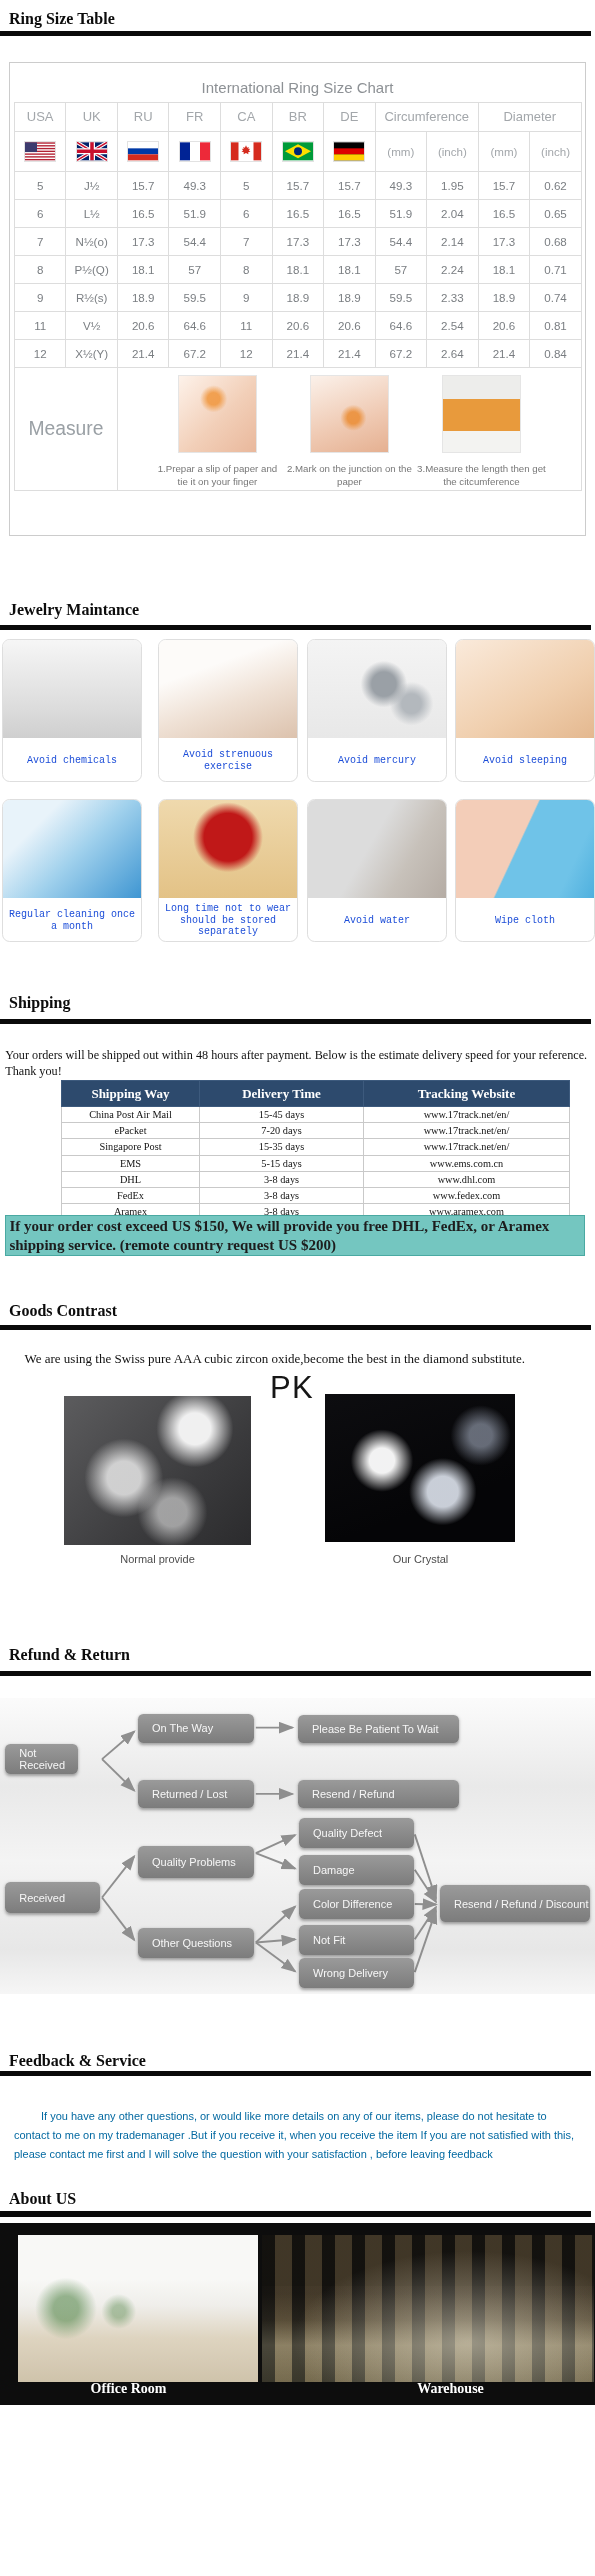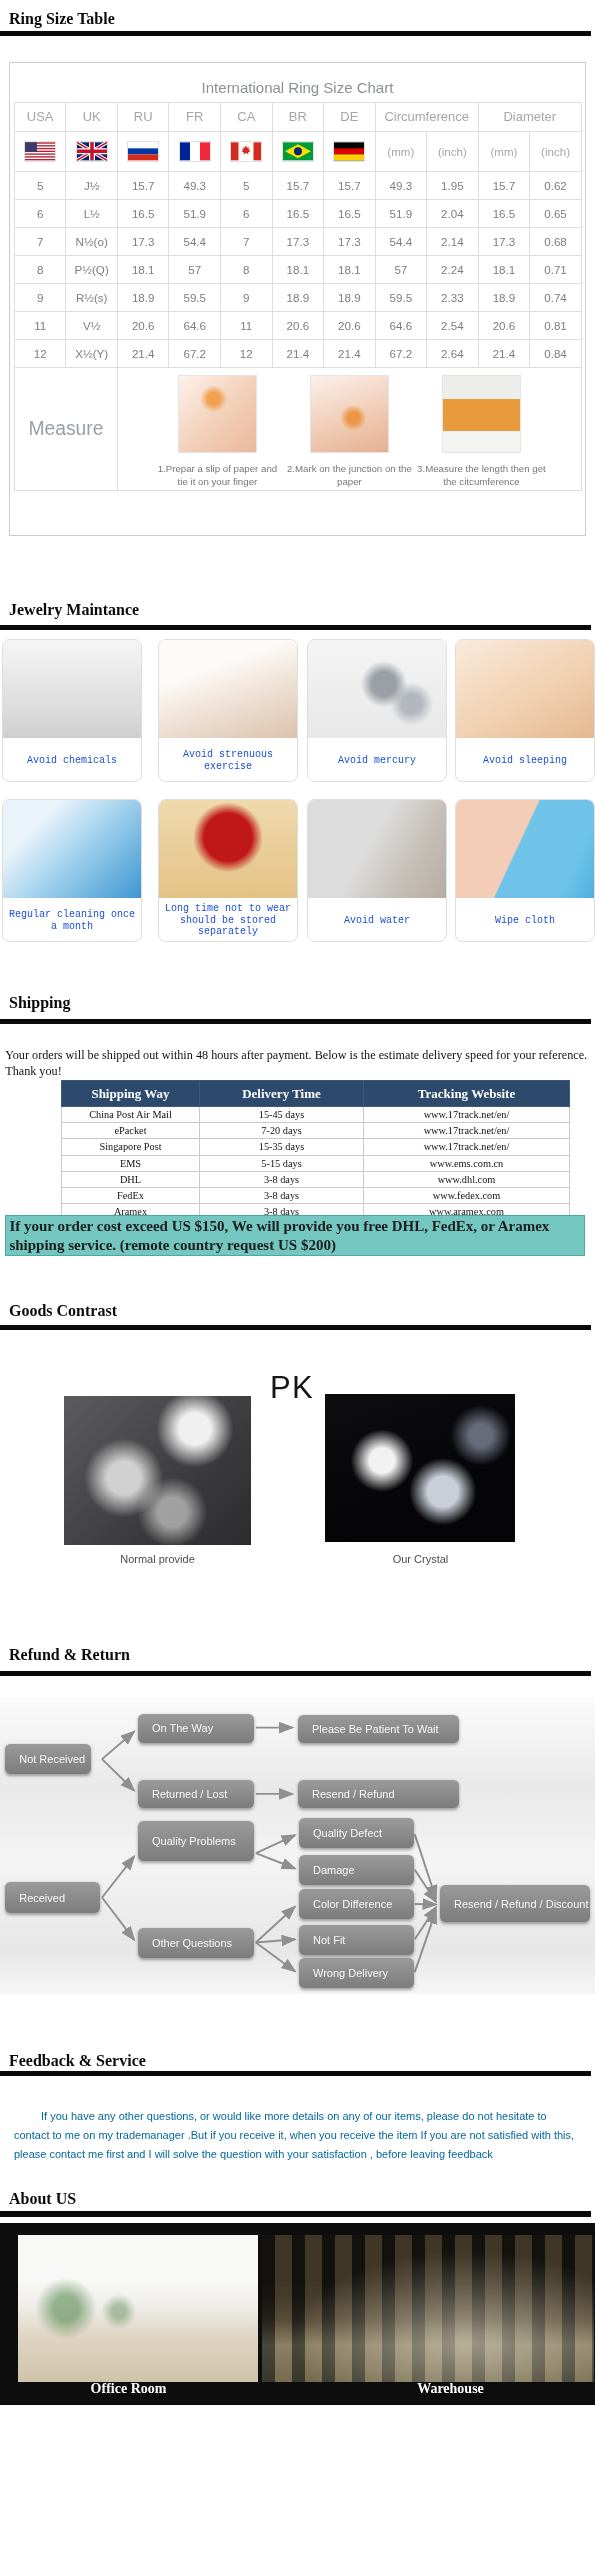--- a/index.html
+++ b/index.html
@@ -407,20 +407,21 @@
           <td>www.ups.com</td>
         </tr>
       </tbody>
   </table>
 
   <div class="ship-note">If your order cost exceed US $150, We will provide you free DHL, FedEx, or Aramex shipping service. (remote country request US $200)</div>
 
   <h2 class="shead" style="top:1300px">Goods Contrast</h2>
   <div class="rule" style="top:1325px"></div>
 
+  <div class="goods-intro">We are using the Swiss pure AAA cubic zircon oxide,become the best in the diamond substitute.</div>
   <div class="crystal left"></div>
   <div class="pk">PK</div>
   <div class="crystal right"></div>
   <div class="crystal-cap left">Normal provide</div>
   <div class="crystal-cap right">Our Crystal</div>
 
   <h2 class="shead" style="top:1644px">Refund &amp; Return</h2>
   <div class="rule" style="top:1671px"></div>
 
   <div class="flow">
@@ -442,27 +443,27 @@
         <line x1="397" y1="380" x2="458" y2="324"></line>
         <line x1="397" y1="380" x2="458" y2="375"></line>
         <line x1="397" y1="380" x2="458" y2="425"></line>
         <line x1="644" y1="212" x2="677" y2="312"></line>
         <line x1="644" y1="267" x2="677" y2="317"></line>
         <line x1="644" y1="320" x2="677" y2="321"></line>
         <line x1="644" y1="375" x2="677" y2="325"></line>
         <line x1="644" y1="426" x2="677" y2="330"></line>
       </g>
     </svg>
-    <div class="fnode" style="left:5.2px;top:46px;width:86px;height:30px">Not Received</div>
+    <div class="fnode" style="left:5.2px;top:46px;width:73px;height:30px">Not Received</div>
     <div class="fnode" style="left:138px;top:15.5px;width:116px;height:29px">On The Way</div>
     <div class="fnode" style="left:298px;top:16.7px;width:161px;height:28px">Please Be Patient To Wait</div>
     <div class="fnode" style="left:138px;top:82px;width:116px;height:28px">Returned / Lost</div>
     <div class="fnode" style="left:298px;top:82px;width:161px;height:28px">Resend / Refund</div>
     <div class="fnode" style="left:299px;top:120px;width:115px;height:30px">Quality Defect</div>
-    <div class="fnode" style="left:138px;top:123px;width:116px;height:40px">Quality Problems</div>
+    <div class="fnode" style="left:138px;top:148px;width:116px;height:32px">Quality Problems</div>
     <div class="fnode" style="left:299px;top:157px;width:115px;height:30px">Damage</div>
     <div class="fnode" style="left:5.2px;top:184px;width:95px;height:31px">Received</div>
     <div class="fnode" style="left:299px;top:191px;width:115px;height:30px">Color Difference</div>
     <div class="fnode" style="left:440px;top:187px;width:150px;height:37px">Resend / Refund / Discount</div>
     <div class="fnode" style="left:138px;top:230px;width:116px;height:30px">Other Questions</div>
     <div class="fnode" style="left:299px;top:227px;width:115px;height:30px">Not Fit</div>
     <div class="fnode" style="left:299px;top:260px;width:115px;height:30px">Wrong Delivery</div>
   </div>
 
   <h2 class="shead" style="top:2050px">Feedback &amp; Service</h2>

